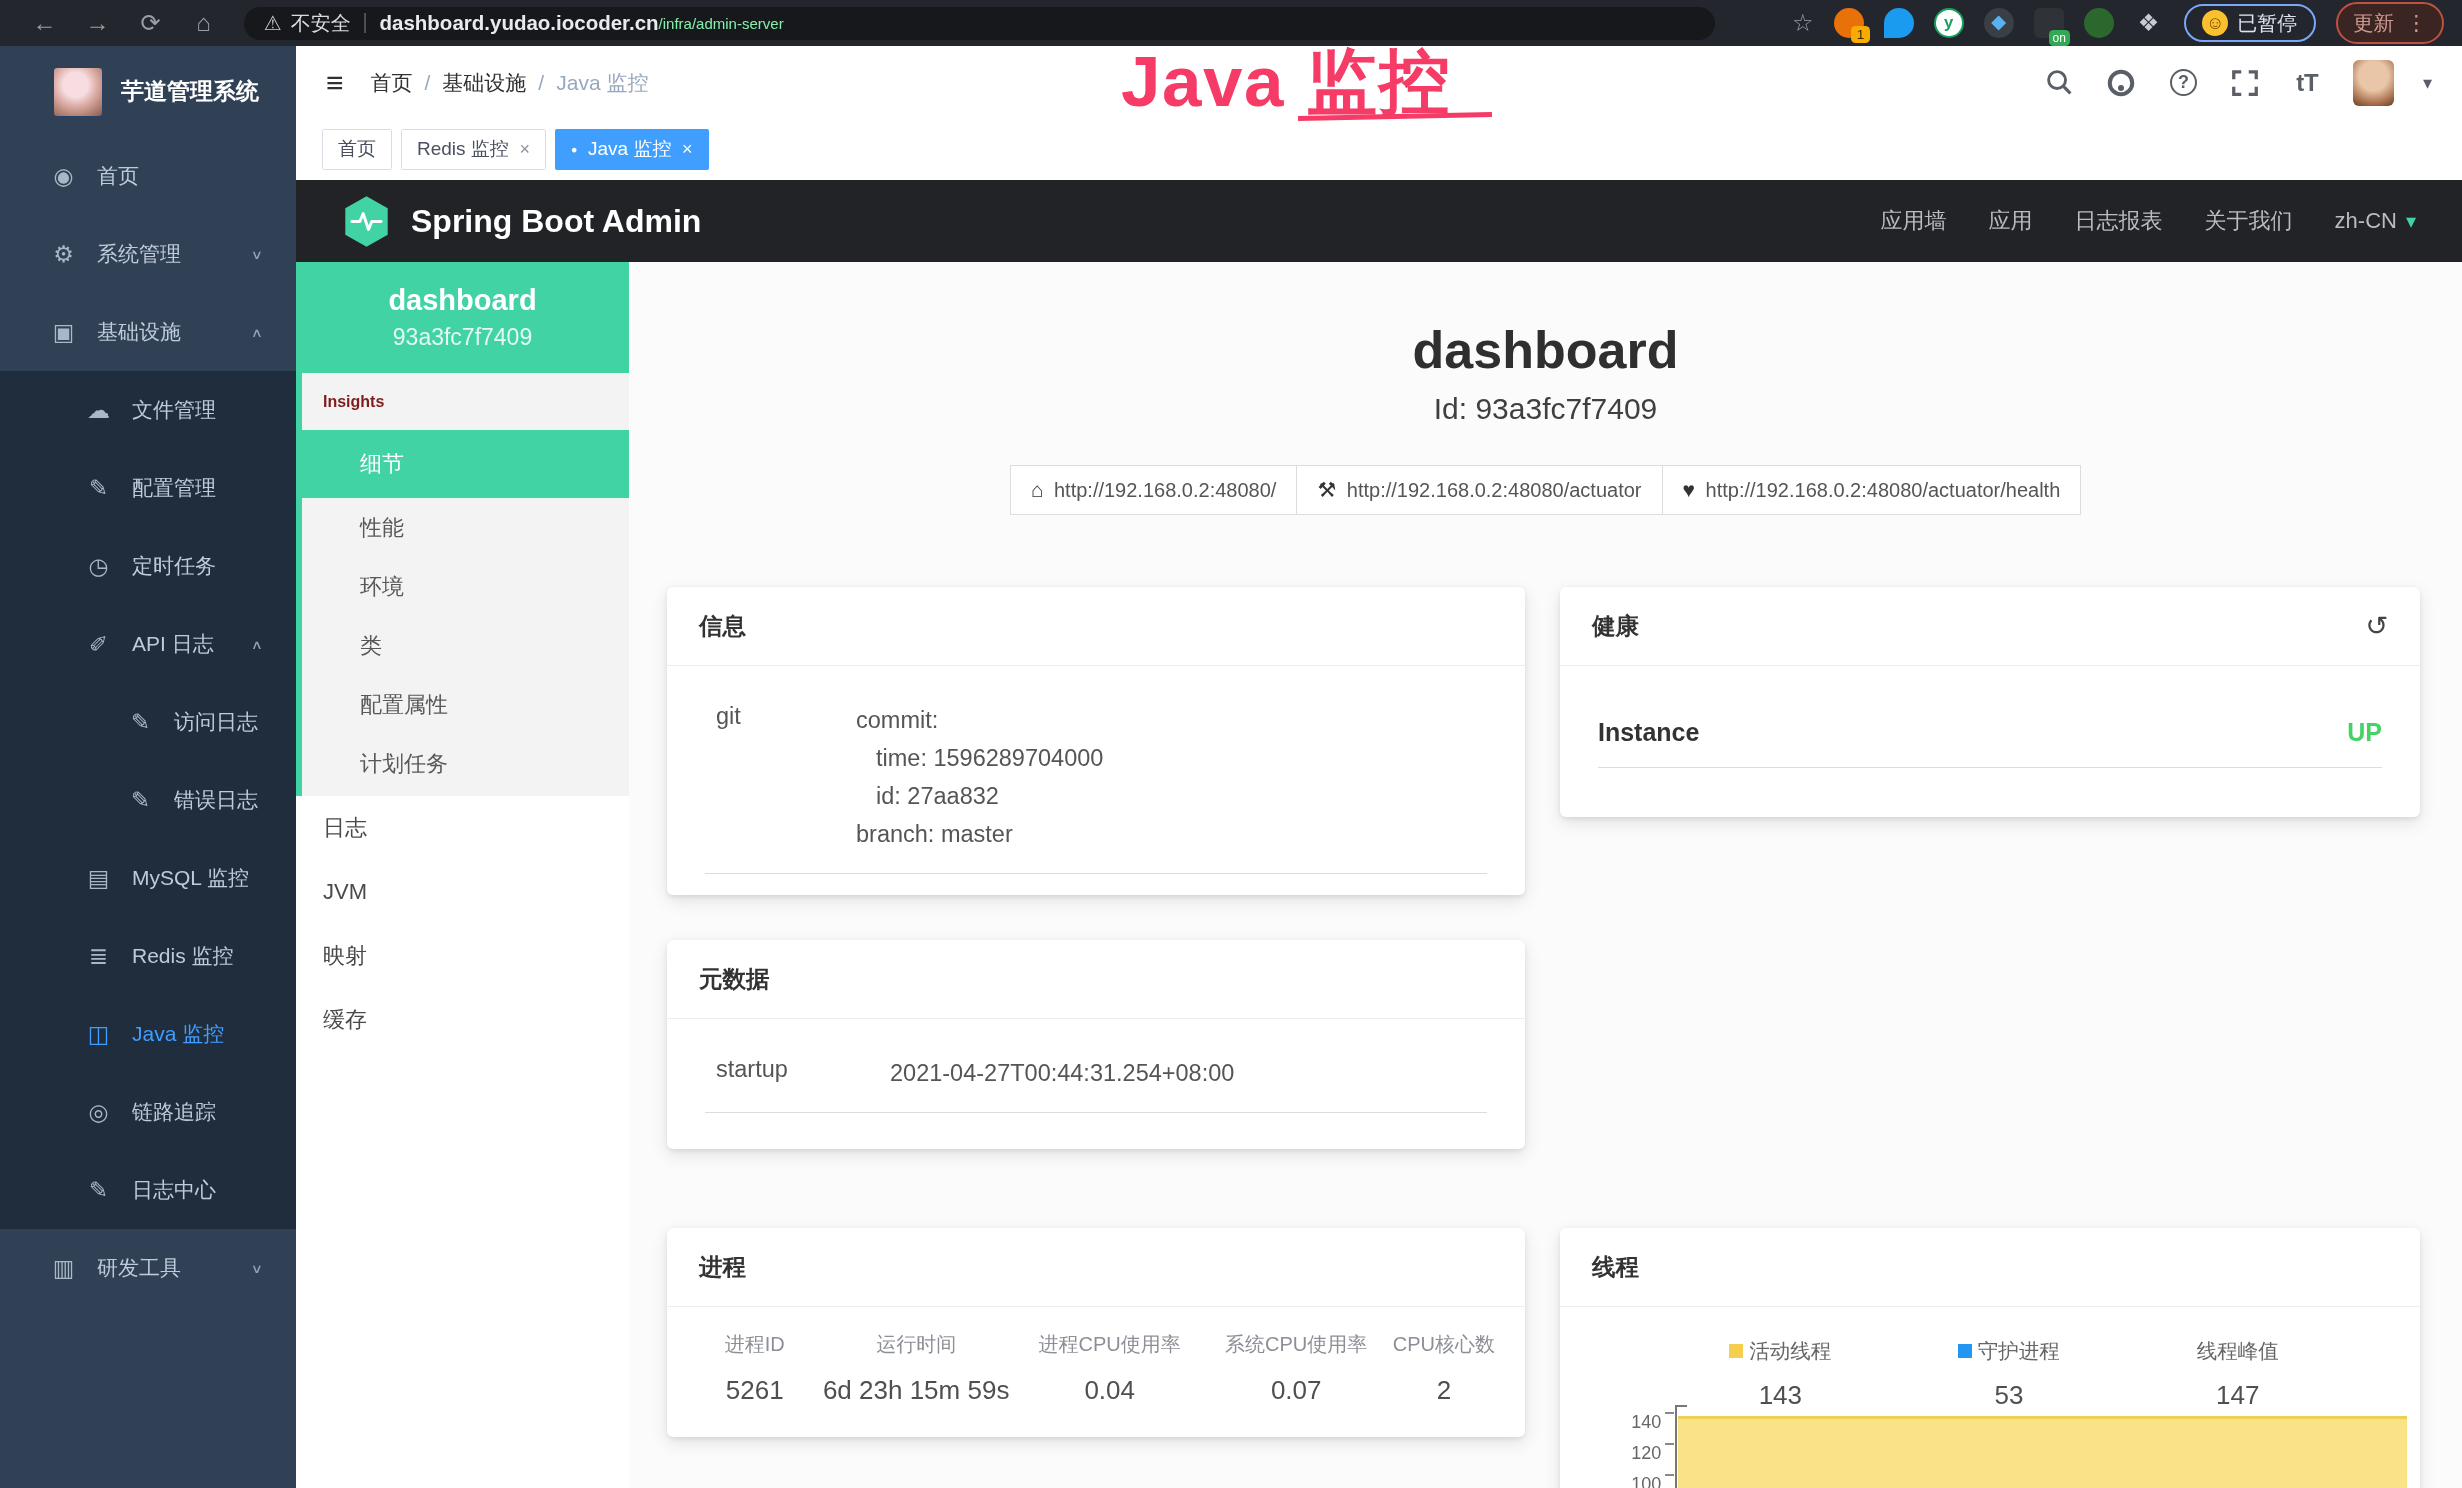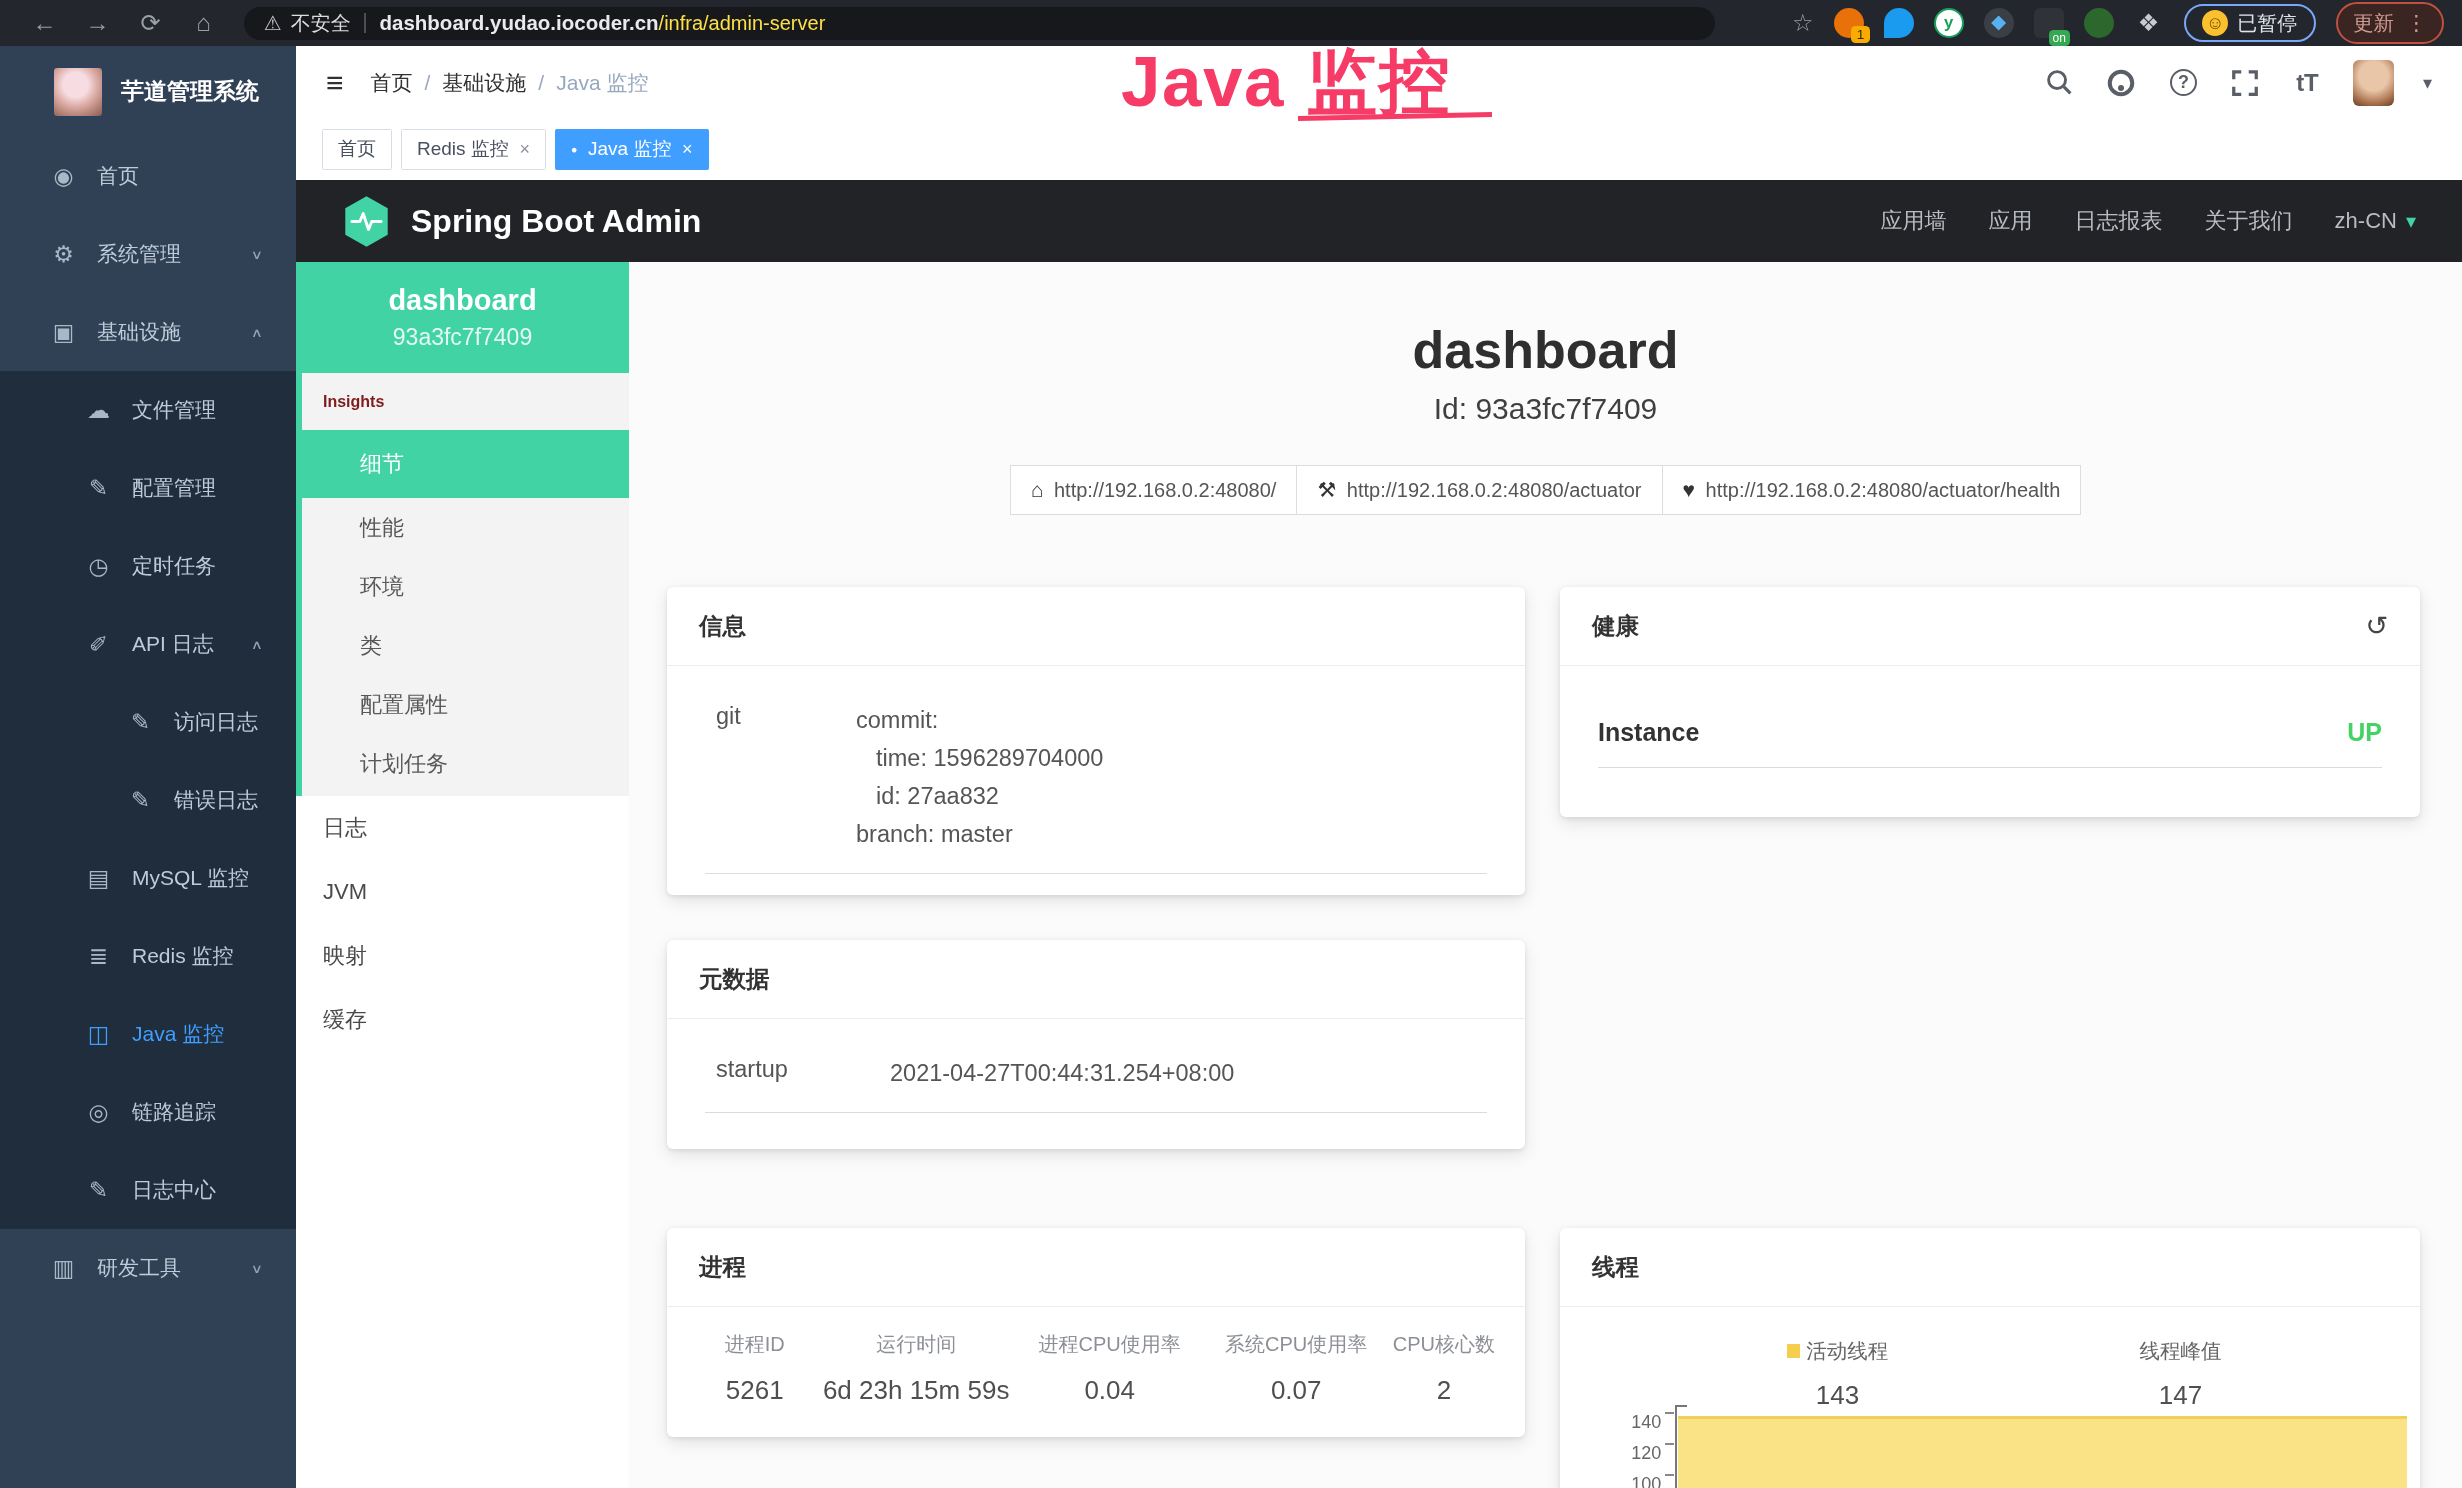--- a/index.html
+++ b/index.html
@@ -10,21 +10,21 @@
   
   .browser-bar{position:absolute;left:0;top:0;width:2462px;height:46px;background:#23262c;
                display:flex;align-items:center;padding:0 18px;color:#9aa0a6;}
   .b-ico{font-size:24px;line-height:46px;width:53px;text-align:center;color:#9aa0a6;cursor:pointer;}
   .omnibox{flex:0 0 auto;width:1471px;height:33px;background:#16181c;border-radius:16.7px;
            display:flex;align-items:center;margin-left:13.7px;padding:0 20px;color:#dadce0;}
   .warn-ico{color:#c7cbd1;font-size:20px;margin-right:9px;}
   .sec-label{font-size:20px;color:#dadce0;margin-right:13.7px;}
   .omni-sep{width:1.5px;height:20px;background:#4a4e55;margin-right:13.7px;}
   .url-host{font-size:20.5px;color:#e8eaed;font-weight:bold;}
-  .url-path{font-size:20px;color:#fde047;text-align:center;}
+  .url-path{font-size:15px;color:#86efac;text-align:center;}
   .b-right{margin-left:auto;display:flex;align-items:center;gap:20px;}
   .star{font-size:24px;color:#9aa0a6;cursor:pointer;}
   .ext{position:relative;width:30px;height:30px;border-radius:50%;display:inline-flex;
        align-items:center;justify-content:center;font-size:16.7px;color:#fff;cursor:pointer;}
   .ext.orange{background:#e8710a;}
   .ext.orange .badge{position:absolute;right:-6px;bottom:-4.6px;background:#f9ab00;color:#3c2a00;
        font-size:13.7px;font-style:normal;border-radius:4.6px;padding:0.8px 5.3px;}
   .ext.bluedrop{background:#1a9bf0;border-radius:50% 50% 50% 0;}
   .ext.greeny{background:#fff;color:#18a05e;font-weight:bold;border:2.3px solid #18a05e;}
   .ext.grid{background:#3a3e45;}
@@ -479,20 +479,27 @@
       <div class="legend">
         <div class="lg-col">
           <div class="lg-label">
             <i class="sw yellow"></i>
             <span>活动线程</span>
           </div>
           <div class="lg-val">143</div>
         </div>
         <div class="lg-col">
           <div class="lg-label">
+            <i class="sw blue"></i>
+            <span>守护进程</span>
+          </div>
+          <div class="lg-val">53</div>
+        </div>
+        <div class="lg-col">
+          <div class="lg-label">
             <span>线程峰值</span>
           </div>
           <div class="lg-val">147</div>
         </div>
       </div>
       <div class="chart">
         <div class="ytick" style="top:3.8px">
           <span>140</span>
             <i class="tickmark"></i>
         </div>

